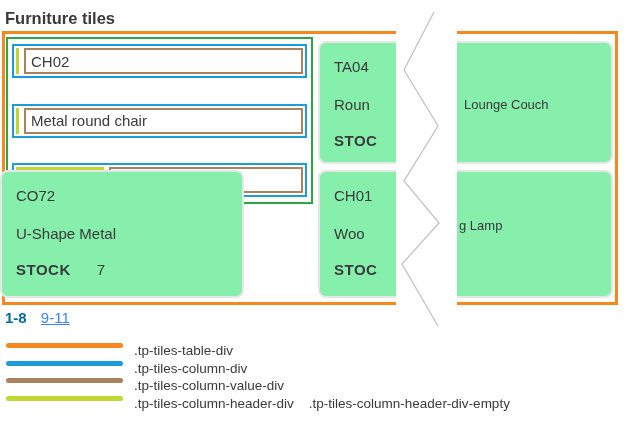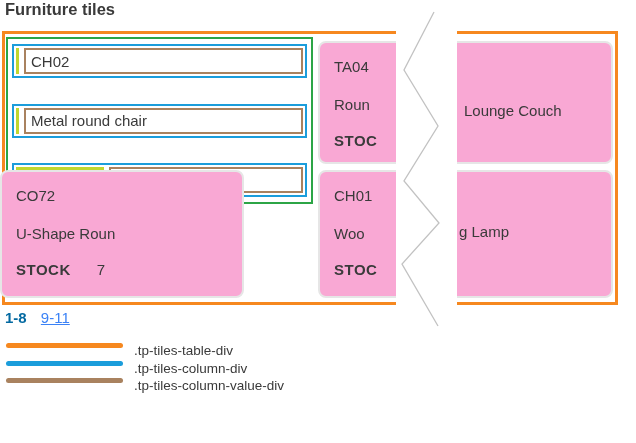--- a/index.html
+++ b/index.html
@@ -1,49 +1,49 @@
 <!DOCTYPE html>
 <html><head>
 <meta charset="utf-8">
 <style>
   html, body { margin: 0; padding: 0; background: #fff; }
   .page {
     position: relative; width: 636px; height: 443px; overflow: hidden;
     background: #fff; font-family: "Liberation Sans", sans-serif; color: #3A3A3A;
   }
-  .title { position: absolute; left: 5px; top: 0; font-size: 16.5px; font-weight: bold; white-space: nowrap; text-align: right; }
+  .title { position: absolute; left: 5px; top: 9px; font-size: 16.5px; font-weight: bold; white-space: nowrap; text-align: right; }
 
   
   .table-outline { position: absolute; left: 2px; top: 31px; width: 616px; height: 274px;
     box-sizing: border-box; border: 3px solid #F6881F; z-index: 1; }
 
   
   .tile-annotated { position: absolute; left: 6px; top: 37px; width: 307px; height: 167px;
     box-sizing: border-box; border: 2px solid #2CA546; background: #fff; z-index: 2;
     display: flex; flex-direction: column; justify-content: space-between; padding: 5px 4px; }
   .col-div { box-sizing: border-box; border: 2px solid #1B9DDB; height: 34px;
     display: flex; align-items: stretch; padding: 2px; gap: 5px; background: #fff; }
   .hdr-empty { width: 0; border-left: 3px solid #BFD730; }
   .val-div { flex: 1; box-sizing: border-box; border: 2px solid #A9825F;
     display: flex; align-items: center; padding: 0 5px; font-size: 15px; white-space: nowrap; }
   .hdr-div { box-sizing: border-box; border: 3px solid #BFD730; min-width: 88px;
     display: flex; align-items: center; padding: 0 6px; font-size: 15px; font-weight: bold;
     letter-spacing: 0.5px; white-space: nowrap; }
 
   
-  .card { position: absolute; box-sizing: border-box; background: #f9a8d4;
+  .card { position: absolute; box-sizing: border-box; background: #86efac;
     border: 2px solid #E6E6E6; border-radius: 8px; z-index: 2; }
   .card .row { position: absolute; left: 14px; height: 20px; font-size: 15px;
     white-space: nowrap; line-height: 20px; }
   .row.r1 { top: 14px; }
   .row.r2 { top: 52px; }
   .row.r3 { top: 88px; }
   .bold { font-weight: bold; letter-spacing: 0.5px; }
   .stock-num { margin-left: 26px; font-weight: normal; letter-spacing: 0; }
-  .frag-right { position: absolute; font-size: 15px; line-height: 20px; white-space: nowrap; margin-top: 6px; }
+  .frag-right { position: absolute; font-size: 13px; line-height: 20px; white-space: nowrap; }
 
   
   .tear-band { position: absolute; left: 396px; top: 0; width: 61px; height: 333px;
     background: #fff; z-index: 5; }
   .tear-zigzag { position: absolute; left: 396px; top: 0; z-index: 6; }
 
   
   .pagination { position: absolute; left: 5px; top: 309px; font-size: 15px; z-index: 3; }
   .pg-current { font-weight: bold; color: #0369a1; }
   .pg-link { color: #3b82f6; text-decoration: underline; margin-left: 10px; cursor: pointer; }
@@ -86,21 +86,21 @@
 
   <div class="card" style="left:318px; top:41px; width:295px; height:123px;">
     <div class="row r1">TA04</div>
     <div class="row r2">Roun</div>
     <div class="frag-right" style="left:144px; top:52px;">Lounge Couch</div>
     <div class="row r3 bold">STOC</div>
   </div>
 
   <div class="card" style="left:0; top:170px; width:244px; height:128px;">
     <div class="row r1">CO72</div>
-    <div class="row r2">U-Shape Roun</div>
+    <div class="row r2">U-Shape Metal</div>
     <div class="row r3 bold">
       <span>STOCK</span><span class="stock-num">7</span>
     </div>
   </div>
 
   <div class="card" style="left:318px; top:170px; width:295px; height:128px;">
     <div class="row r1">CH01</div>
     <div class="row r2">Woo</div>
     <div class="frag-right" style="left:139px; top:44px;">g Lamp</div>
     <div class="row r3 bold">STOC</div>
@@ -122,15 +122,20 @@
       <div class="legend-label">.tp-tiles-table-div</div>
     </div>
     <div class="legend-row">
       <div class="swatch c-blue"></div>
       <div class="legend-label">.tp-tiles-column-div</div>
     </div>
     <div class="legend-row">
       <div class="swatch c-brown"></div>
       <div class="legend-label">.tp-tiles-column-value-div</div>
     </div>
+    <div class="legend-row">
+      <div class="swatch c-lime"></div>
+      <div class="legend-label">.tp-tiles-column-header-div</div>
+      <div class="legend-label">.tp-tiles-column-header-div-empty</div>
+    </div>
   </div>
 
 </div>
 
 </body></html>

